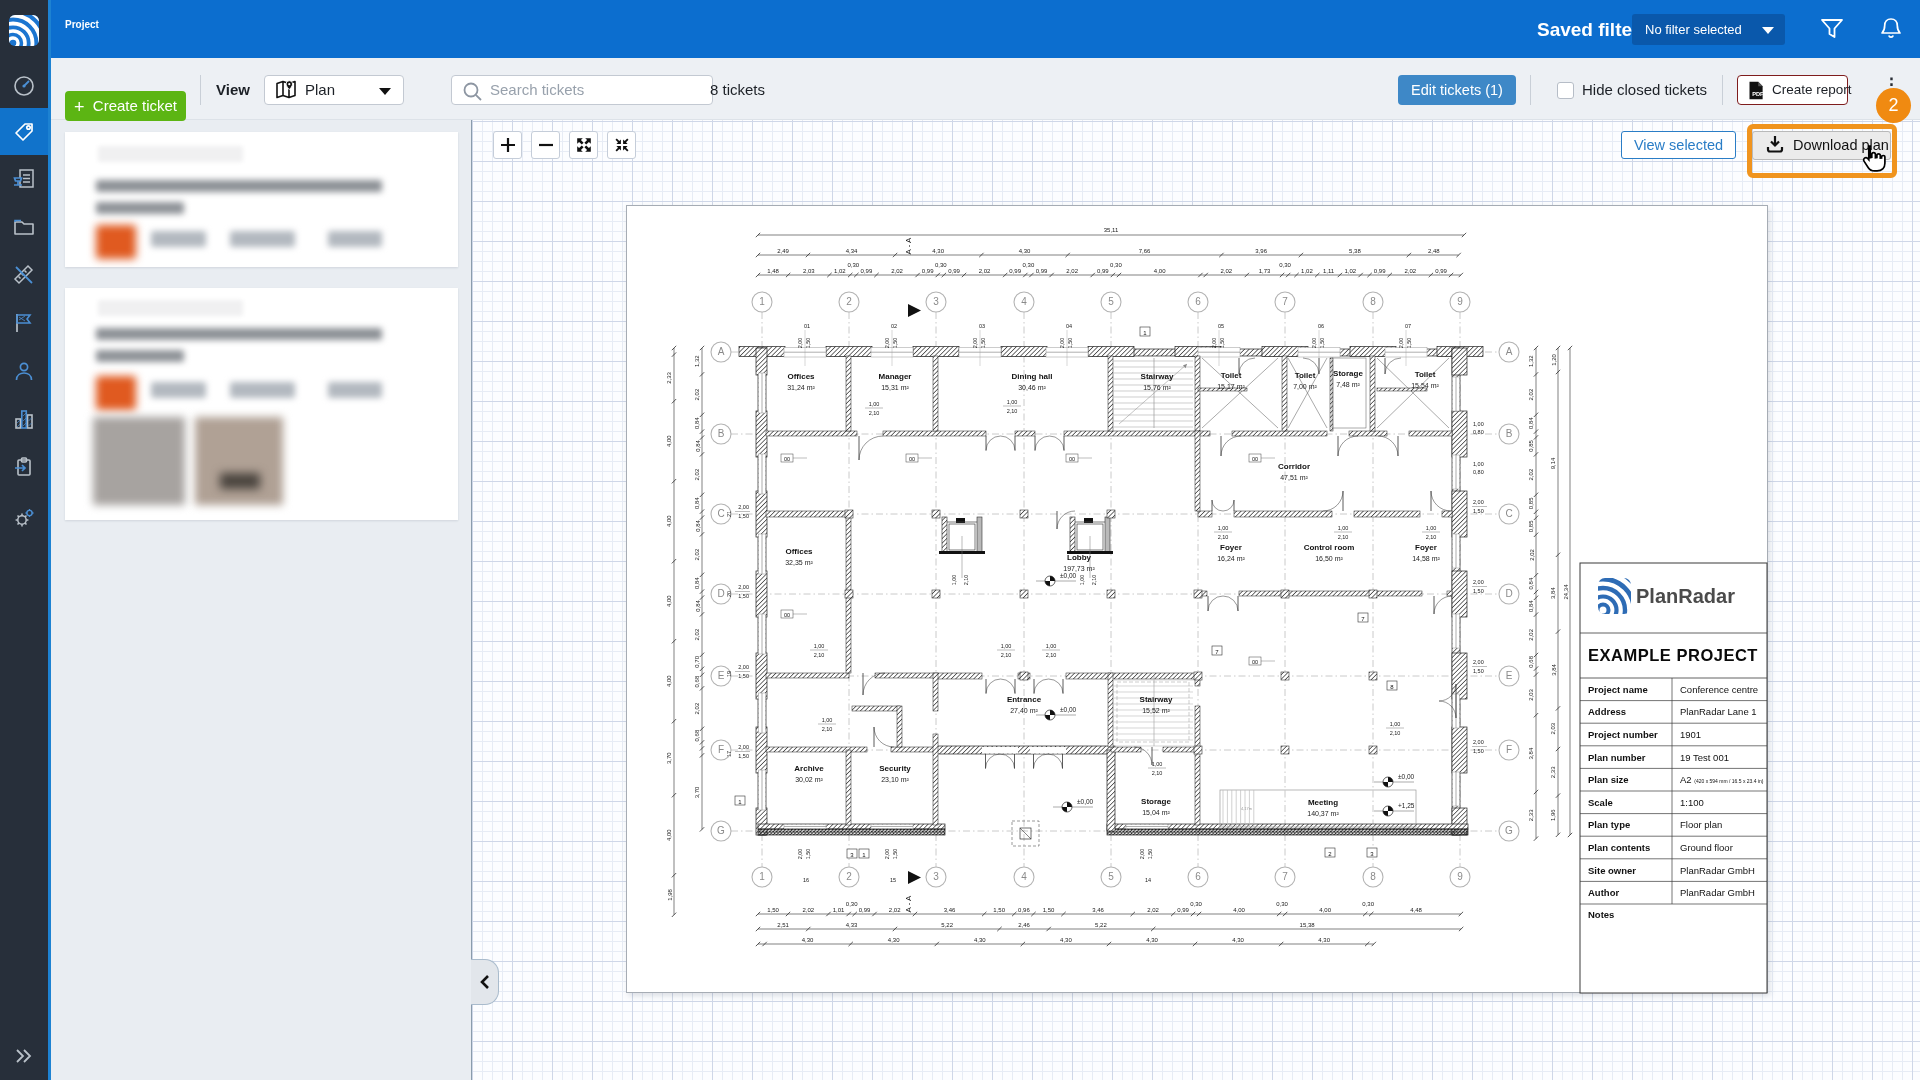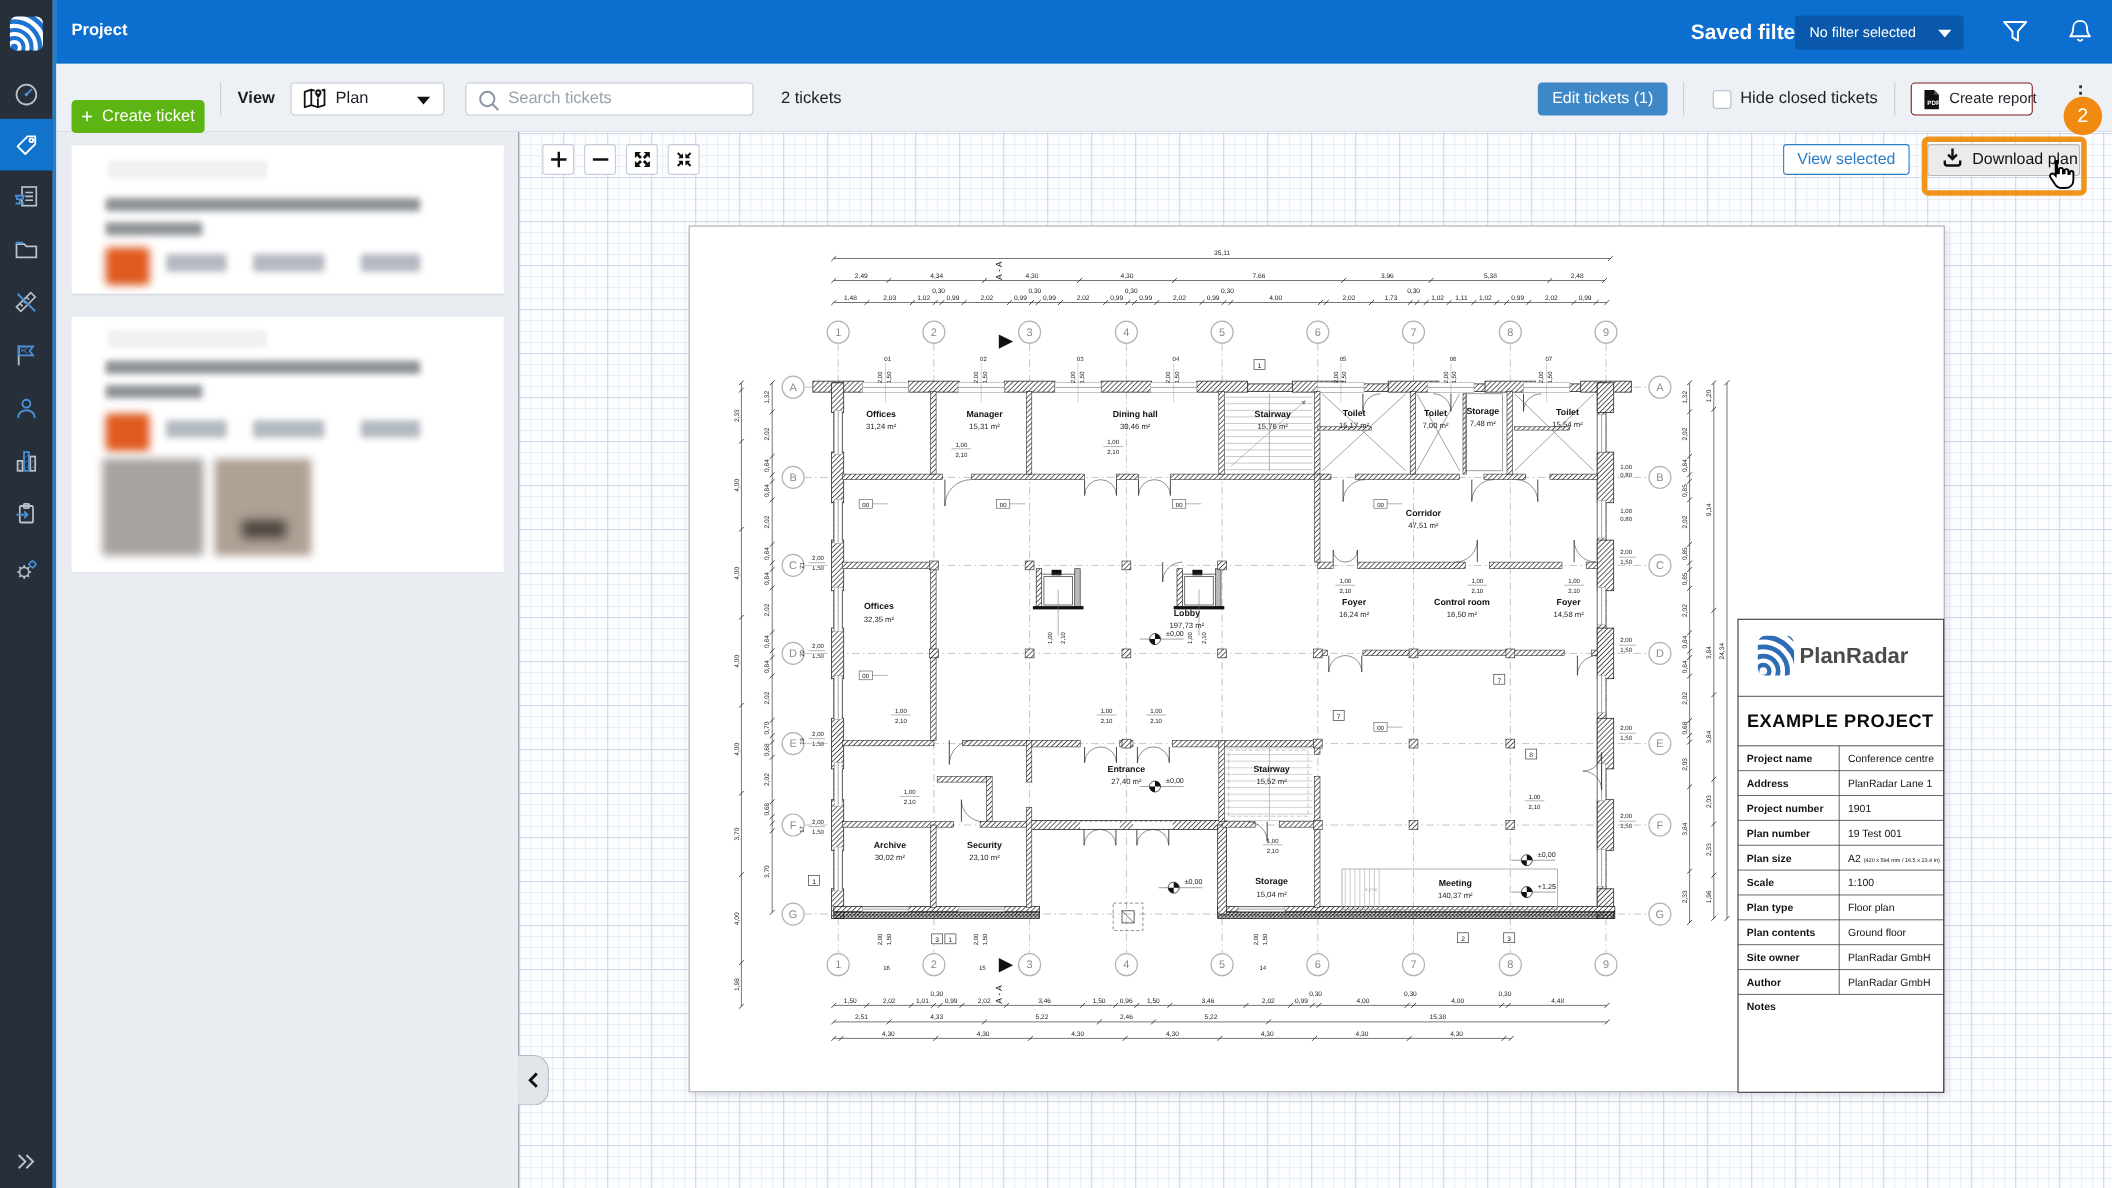--- a/index.html
+++ b/index.html
@@ -2,35 +2,35 @@
 <html><head><meta charset="utf-8"><title>PlanRadar</title>
 <style>
 *{margin:0;padding:0;box-sizing:border-box;}
 html,body{width:1920px;height:1080px;overflow:hidden;font-family:"Liberation Sans",sans-serif;background:#eef1f5;}
 #sidebar{position:absolute;left:0;top:0;width:48px;height:1080px;background:#272f3a;z-index:30;}
 #accent{position:absolute;left:48px;top:0;width:3px;height:1080px;background:#1d82d2;z-index:31;}
 .sbi{position:absolute;left:0;width:48px;height:47px;display:flex;align-items:center;justify-content:center;}
 .sbsel{position:absolute;left:0;top:108px;width:48px;height:47px;background:#1173cb;}
 #logo{position:absolute;left:9px;top:15px;width:30px;height:31px;}
 #header{position:absolute;left:51px;top:0;width:1869px;height:58px;background:#0c6ecf;z-index:20;}
-#hdr-project{position:absolute;left:14px;top:19px;color:#fff;font-size:15px;font-weight:bold;}
+#hdr-project{position:absolute;left:14px;top:19px;color:#fff;font-size:10px;font-weight:bold;}
 #hdr-sel1{position:absolute;left:77px;top:14px;width:468px;height:31px;background:#0a58ab;border-radius:3px;color:#fff;font-size:15px;line-height:31px;padding-left:18px;}
 #hdr-sel1 .car{position:absolute;right:16px;top:13px;}
 #hdr-saved{position:absolute;left:1486px;top:19px;color:#fff;font-size:19px;font-weight:bold;text-align:center;}
 #hdr-sel2{position:absolute;left:1581px;top:14px;width:153px;height:31px;background:#0a58ab;border-radius:3px;color:#fff;font-size:13px;line-height:31px;padding-left:13px;}
 #hdr-sel2 .car{position:absolute;right:11px;top:13px;}
 .car{width:0;height:0;border-left:6px solid transparent;border-right:6px solid transparent;border-top:7px solid #fff;}
 #ic-funnel{position:absolute;left:1768px;top:17px;}
 #ic-bell{position:absolute;left:1827px;top:16px;}
 #toolbar{position:absolute;left:51px;top:58px;width:1869px;height:62px;background:#edf0f4;z-index:20;border-bottom:1px solid #dde2e8;}
 .tsep{position:absolute;top:17px;width:1px;height:30px;background:#c9cfd7;}
 #btn-create{position:absolute;left:14px;top:17px;width:121px;height:30px;background:#5cb513;border-radius:4px;color:#fff;font-size:15px;text-align:center;line-height:30px;margin-top:16px;}
 #lbl-view{position:absolute;left:165px;top:23px;font-size:15px;font-weight:bold;color:#1c2026;}
 #dd-plan{position:absolute;left:213px;top:17px;width:140px;height:30px;background:#fff;border:1px solid #c3c9d2;border-radius:4px;font-size:15px;color:#1c2026;line-height:28px;}
-#search{position:absolute;left:372px;top:17px;width:262px;height:30px;background:#fff;border:1px solid #c3c9d2;border-radius:4px;color:#98a1ac;font-size:15px;line-height:28px;}
+#search{position:absolute;left:400px;top:17px;width:262px;height:30px;background:#fff;border:1px solid #c3c9d2;border-radius:4px;color:#98a1ac;font-size:15px;line-height:28px;}
 #lbl-2t{position:absolute;left:659px;top:23px;font-size:15px;color:#1c2026;}
 #btn-edit{position:absolute;left:1347px;top:17px;width:118px;height:30px;background:#3e88c7;border-radius:4px;color:#fff;font-size:14.5px;text-align:center;line-height:30px;}
 #chk{position:absolute;left:1506px;top:24px;width:17px;height:17px;background:#fff;border:1px solid #b6bdc7;border-radius:3px;}
 #lbl-hide{position:absolute;left:1531px;top:23px;font-size:15px;color:#1c2026;}
 #btn-report{position:absolute;left:1686px;top:17px;width:111px;height:30px;background:#fff;border:1px solid #7f1d1d;border-radius:4px;font-size:13.5px;color:#1c2026;line-height:28px;white-space:nowrap;}
 #dots{position:absolute;left:1832px;top:16px;font-size:17px;color:#2a2f36;font-weight:bold;letter-spacing:0;}
 #badge{position:absolute;left:1876px;top:88px;width:35px;height:35px;border-radius:50%;background:#f08a11;color:#fff;font-size:18px;text-align:center;line-height:35px;z-index:40;}
 #panel{position:absolute;left:51px;top:120px;width:420px;height:960px;background:#e9edf2;z-index:10;}
 .card{position:absolute;left:14px;width:393px;background:#fff;box-shadow:0 1px 2px rgba(60,70,90,.14);}
 .blr{position:absolute;filter:blur(3px);border-radius:2px;}
@@ -67,21 +67,21 @@
 <div id="lbl-view">View</div>
 <div id="dd-plan"><span style="position:absolute;left:10px;top:3px;"><svg width="22" height="22" viewBox="0 0 22 22" style="">
           <path d="M2 4.5 L8 2.5 L14 4.5 L20 2.5 V16.5 L14 18.5 L8 16.5 L2 18.5 Z M8 2.5 V16.5 M14 4.5 V18.5" fill="none" stroke="#111" stroke-width="1.6" stroke-linejoin="round"></path>
           <path d="M11 5 a3.3 3.3 0 0 1 6.6 0 c0 2.4-3.3 5.6-3.3 5.6 S11 7.4 11 5 Z" fill="#111" stroke="#fff" stroke-width=".9"></path>
           <circle cx="14.3" cy="5.2" r="1.1" fill="#fff"></circle>
         </svg></span><span style="margin-left:40px;">Plan</span><span class="car" style="position:absolute;right:12px;top:12px;border-top-color:#111;"></span></div>
 <div id="search"><span style="position:absolute;left:9px;top:4px;"><svg width="22" height="22" viewBox="0 0 22 22" style="">
           <circle cx="10" cy="10" r="6.5" fill="none" stroke="#8d96a2" stroke-width="1.8"></circle>
           <line x1="14.8" y1="14.8" x2="20" y2="20" stroke="#8d96a2" stroke-width="1.8"></line>
         </svg></span><span style="margin-left:38px;">Search tickets</span></div>
-<div id="lbl-2t">2 tickets</div>
+<div id="lbl-2t">8 tickets</div>
 <div id="btn-edit">Edit tickets (1)</div>
 <div class="tsep" style="left:1479px"></div>
 <div id="chk"></div>
 <div id="lbl-hide">Hide closed tickets</div>
 <div class="tsep" style="left:1671px"></div>
 <div id="btn-report"><span style="position:absolute;left:8px;top:4px;"><svg width="21" height="21" viewBox="0 0 24 24" style="">
           <path d="M4 2 h10 l5 5 v15 H4 Z" fill="#111"></path>
           <path d="M14 2 l5 5 h-5 Z" fill="#555"></path>
           <rect x="6" y="12" width="11" height="7" fill="#111"></rect>
           <text x="7" y="18" font-size="6.5" fill="#fff" font-weight="bold" font-family="Liberation Sans">PDF</text>

